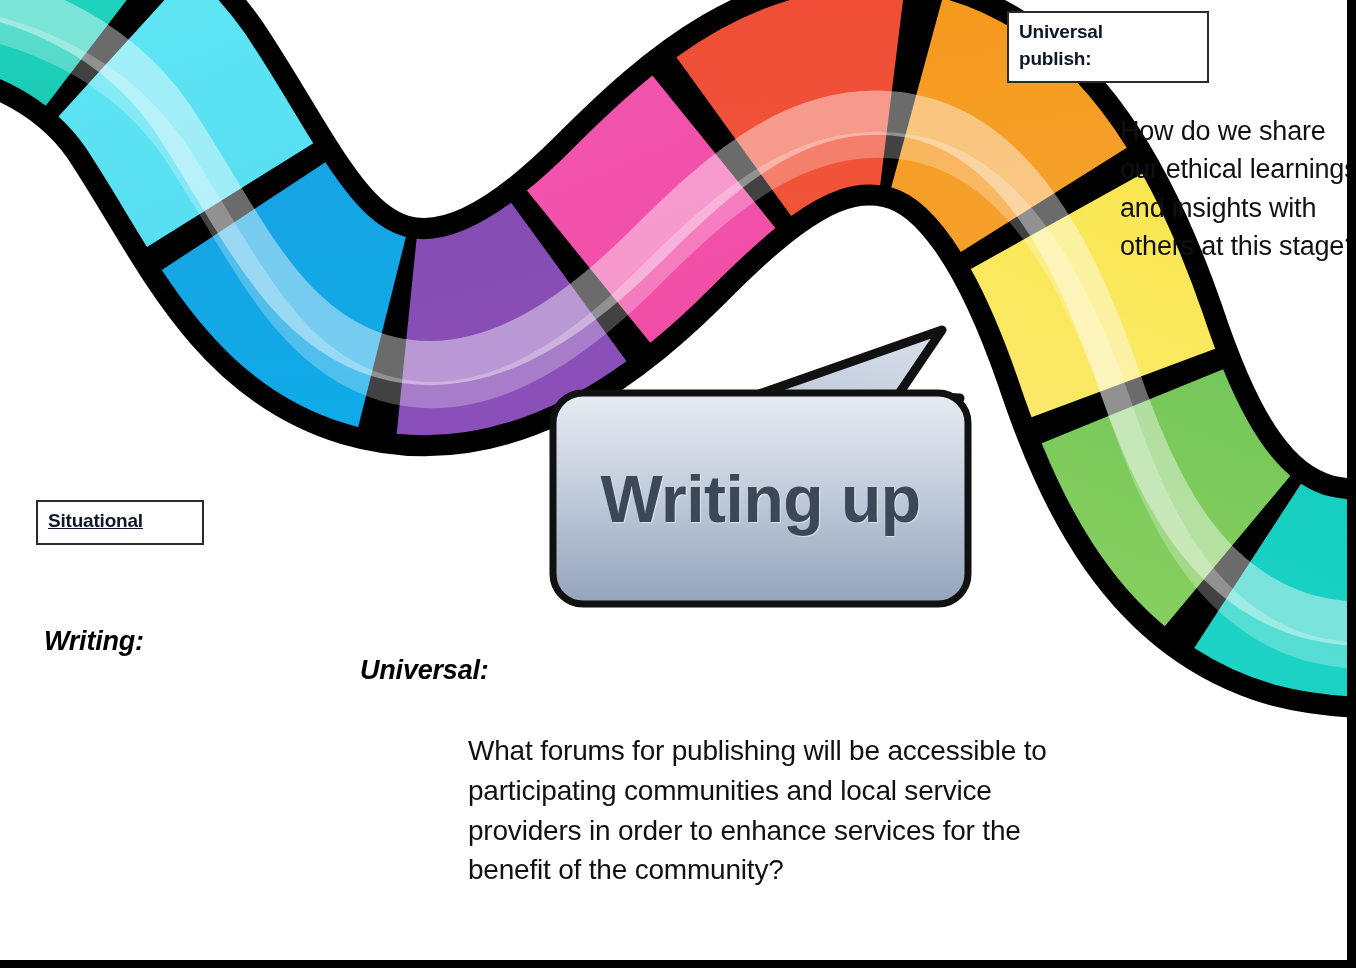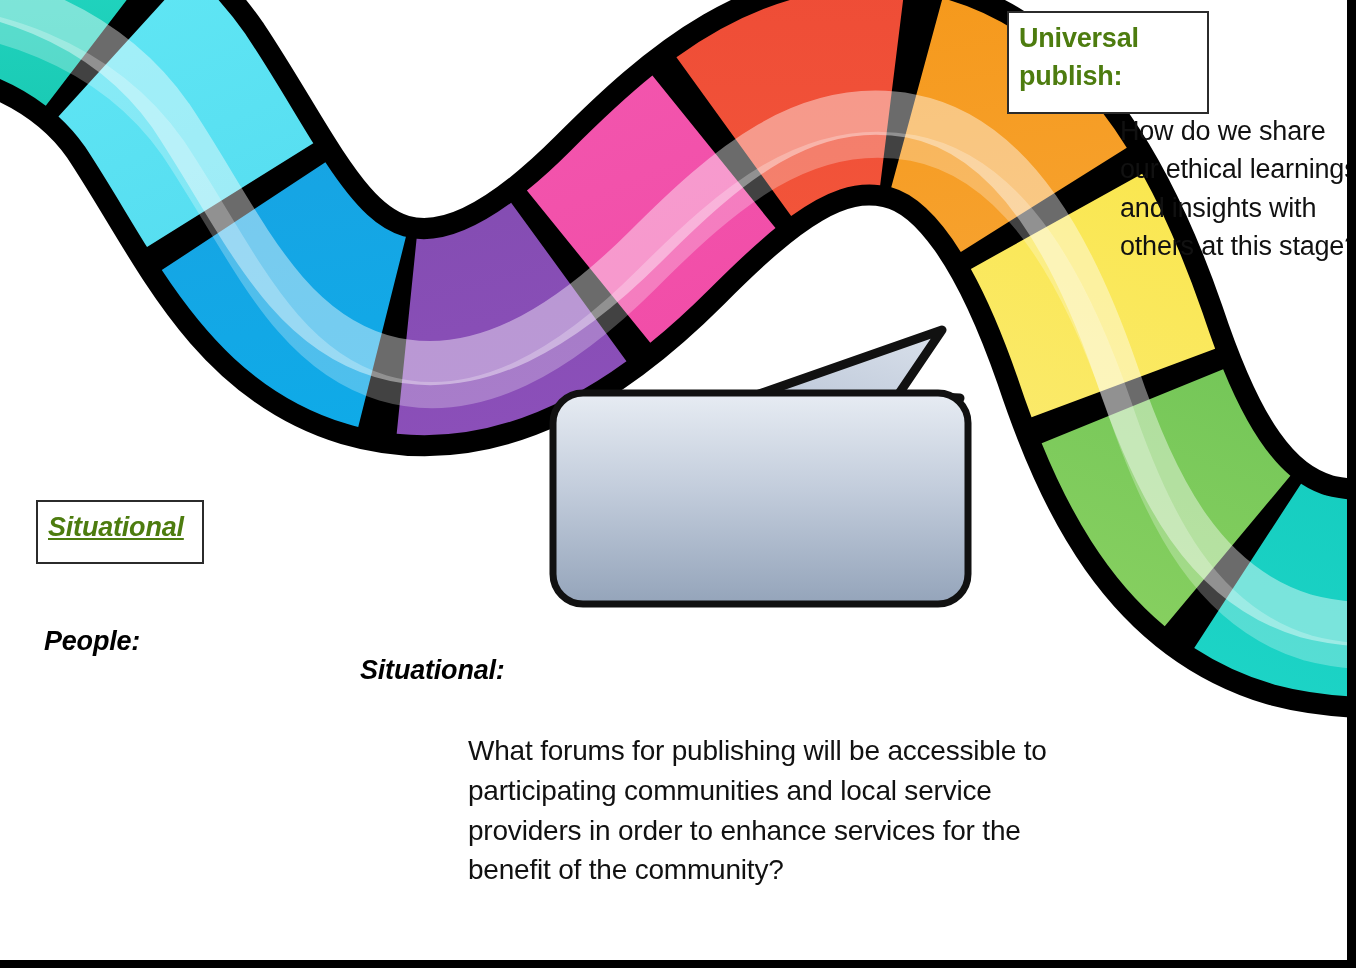--- a/index.html
+++ b/index.html
@@ -15,30 +15,30 @@
   .frame-right { position:absolute; top:0; right:0; width:9px; height:968px; background:#000; }
   .frame-bottom { position:absolute; left:0; bottom:0; width:1356px; height:8px; background:#000; }
 
   svg.snake { position:absolute; left:0; top:0; width:1356px; height:968px; pointer-events:none; }
 
   .boxed-label {
     position:absolute;
     border:2px solid #2b2b2b;
     background:#fff;
     box-sizing:border-box;
-    padding:6px 10px 16px 10px;
+    padding:6px 10px 8px 10px;
     font-weight:bold;
-    font-size:27px;
+    font-size:19px;
     line-height:1.42;
-    color:#4d7c0f;
+    color:#0f172a;
     letter-spacing:-0.2px;
   }
   #universal-box { left:1007px; top:11px; width:202px; }
   #situational-box { left:36px; top:500px; width:168px; }
-  #situational-box .u { text-decoration:underline;font-style:italic; }
+  #situational-box .u { text-decoration:underline; }
 
   .free-text {
     position:absolute;
     font-size:27px;
     line-height:1.42;
     color:#111;
     letter-spacing:-0.2px;
   }
   #universal-answer { left:1120px; top:112px; width:240px; }
 
@@ -172,33 +172,34 @@
       </g>
     </g>
 
     <g>
 
       <path d="M 742 400 L 942 330 L 898 395 L 960 398 Z" fill="url(#gTail)" stroke="#111111" stroke-width="9" stroke-linejoin="round"></path>
       <rect x="553" y="393" width="415" height="211" rx="30" ry="30" fill="url(#gBubble)" stroke="#111111" stroke-width="7"></rect>
     </g>
   </svg>
 
+  <div class="bubble-text">Writing up</div>
 
   <div class="boxed-label" id="universal-box">
     <div>Universal</div>
     <div>publish:</div>
   </div>
 
   <div class="free-text" id="universal-answer">How do we share our ethical learnings and insights with others at this stage?</div>
 
   <div class="boxed-label" id="situational-box">
     <div class="u">Situational</div>
   </div>
 
-  <div class="cat-head" id="people-head">People:</div>
-
-  <div class="cat-head" id="principles-head">Situational:</div>
+  <div class="cat-head" id="people-head">Writing:</div>
+
+  <div class="cat-head" id="principles-head">Universal:</div>
   <div class="free-text" id="principles-body">What forums for publishing will be accessible to participating communities and local service providers in order to enhance services for the benefit of the community?</div>
 
   <div class="frame-right"></div>
   <div class="frame-bottom"></div>
 
 </div>
 
 </body></html>

